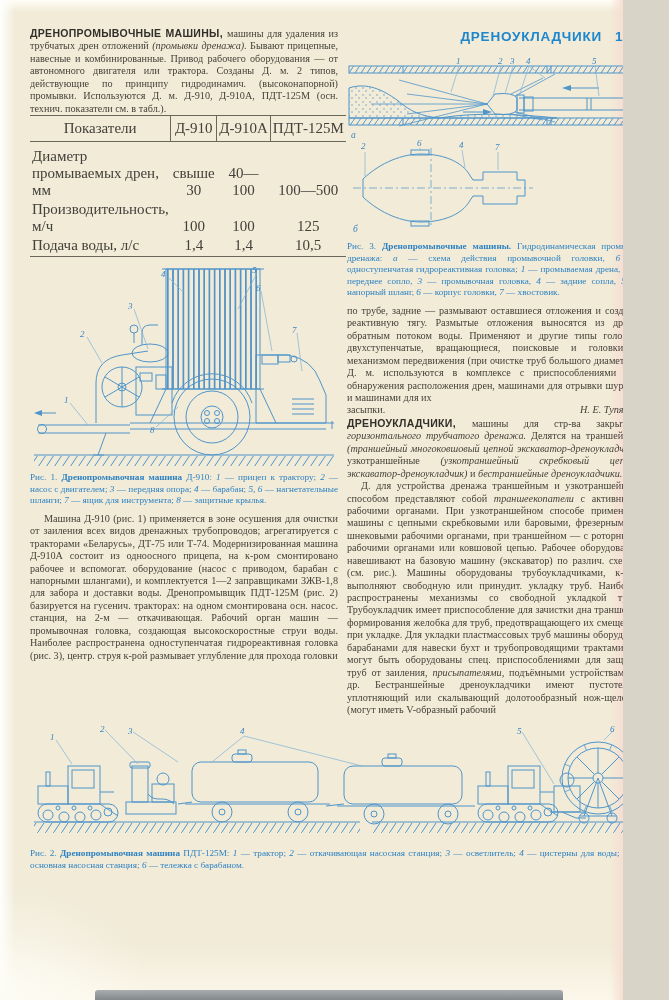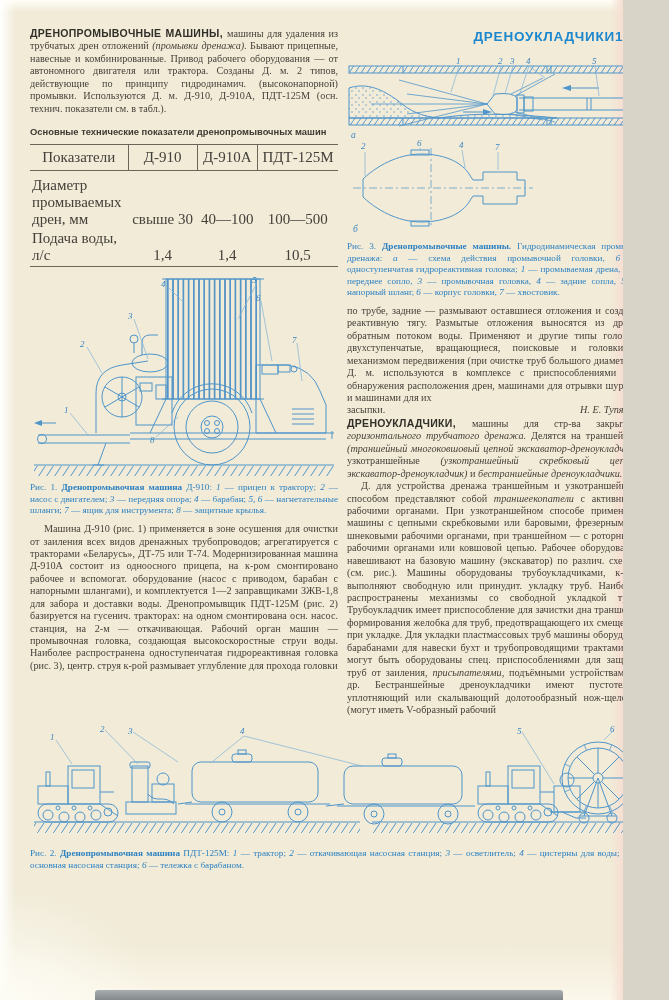--- a/index.html
+++ b/index.html
@@ -17,21 +17,21 @@
   .content{position:absolute;left:30px;top:27px;width:610px;}
   .cols{display:flex;gap:9px;}
   .col-l{width:308px;}
   .col-r{width:293px;}
   p{margin:0;}
   .body{font-size:10.2px;line-height:1.22;text-align:justify;color:#47423a;}
   .indent{text-indent:14px;}
   .seg-hw{font-family:"Liberation Sans",sans-serif;font-weight:700;font-size:10.5px;letter-spacing:.3px;color:#322e28;}
   .seg-i{font-style:italic;}
   .seg-b{font-weight:700;}
-  .page-header{display:flex;justify-content:flex-end;align-items:baseline;
+  .page-header{display:flex;justify-content:flex-end;align-items:baseline;gap:13px;
     font-family:"Liberation Sans",sans-serif;font-weight:700;font-size:13.5px;
     letter-spacing:.8px;color:#1d87cd;margin:2px 0 14px;}
   .table-title{font-family:"Liberation Sans",sans-serif;font-weight:700;font-size:9.4px;
     line-height:1.3;color:#3e3a32;margin:11px 0 6px;}
   .spec-table{width:100%;border-collapse:collapse;font-size:15px;color:#44403a;
     border-top:1.3px solid #6b665a;border-bottom:1.3px solid #6b665a;margin-bottom:6px;}
   .spec-table th{font-weight:400;padding:4px 2px;border-bottom:1px solid #6b665a;text-align:center;}
   .spec-table th + th{border-left:1px solid #6b665a;}
   .spec-table td{padding:1px 2px;text-align:center;vertical-align:bottom;}
   .spec-table td.lbl{text-align:left;width:94px;}
@@ -51,36 +51,41 @@
 </style>
 </head>
 <body>
 
 <div class="page">
   <div class="content">
     <div class="cols">
 
       <div class="col col-l">
         <p class="body"><span class="seg-hw">ДРЕНОПРОМЫВОЧНЫЕ МАШИНЫ, </span><span>машины для удаления из трубчатых дрен отложений </span><span class="seg-i">(промывки дренажа).</span><span> Бывают прицепные, навесные и комбинированные. Привод рабочего оборудования — от автономного двигателя или трактора. Созданы Д. м. 2 типов, действующие по принципу гидродинамич. (высоконапорной) промывки. Используются Д. м. Д-910, Д-910А, ПДТ-125М (осн. технич. показатели см. в табл.).</span></p>
-        <p class="table-title">Основные технические показатели дренопромывочных машин</p>
         <table class="spec-table">
           <thead>
             <tr>
               <th>Показатели</th>
               <th>Д-910</th>
               <th>Д-910А</th>
               <th>ПДТ-125М</th>
             </tr>
           </thead>
           <tbody>
             <tr>
               <td class="lbl">Диаметр промываемых дрен, мм</td>
               <td>свыше 30</td>
               <td>40—100</td>
               <td>100—500</td>
+            </tr>
+            <tr>
+              <td class="lbl">Производительность, м/ч</td>
+              <td>100</td>
+              <td>100</td>
+              <td>125</td>
             </tr>
             <tr>
               <td class="lbl">Подача воды, л/с</td>
               <td>1,4</td>
               <td>1,4</td>
               <td>10,5</td>
             </tr>
           </tbody>
         </table>
 

